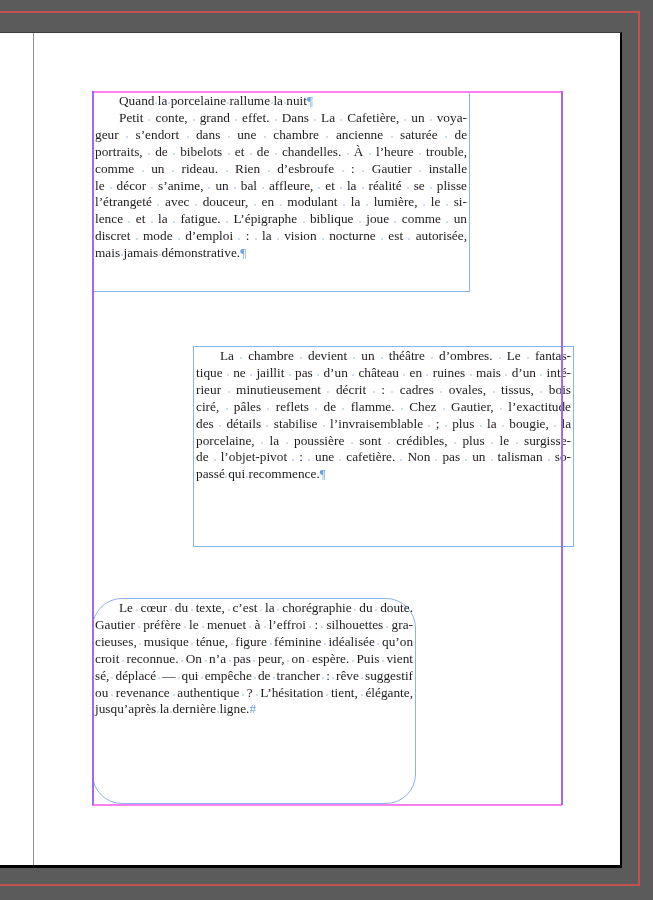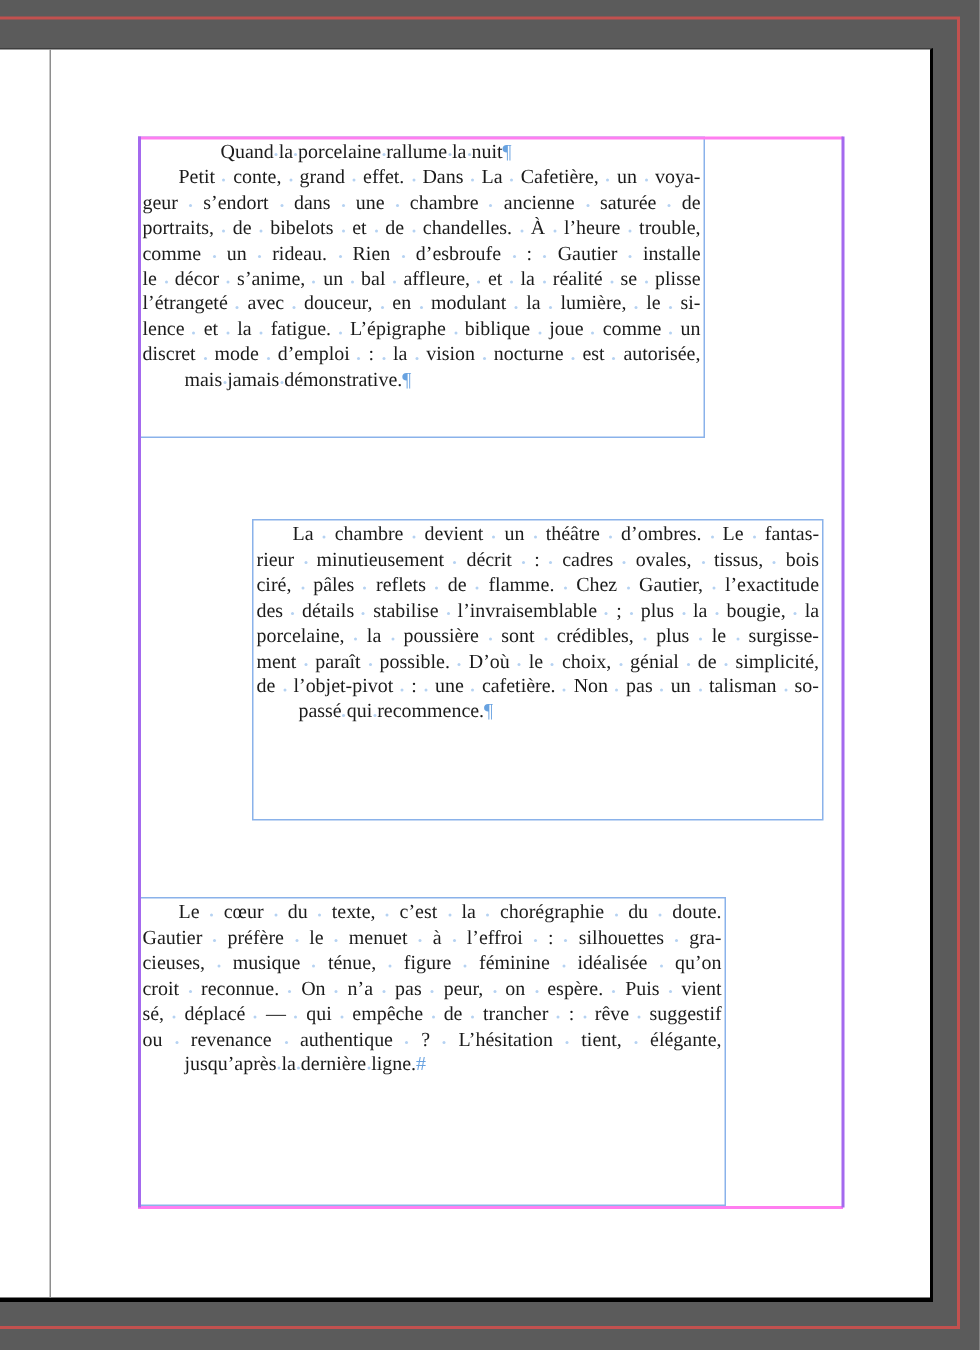--- a/index.html
+++ b/index.html
@@ -16,29 +16,29 @@
   .spread{position:absolute;box-sizing:border-box;left:0;top:32px;width:622px;height:836px;
           background:var(--c-page,#fff);
           border-top:1px solid #3e3e3e;
           border-right:2px solid var(--c-pageborder,#000);
           border-bottom:3px solid var(--c-pageborder,#000);}
   .spine{position:absolute;left:33px;top:0;bottom:0;width:1px;background:var(--c-spine,#8e8e8e);}
 
   
   .tframe{position:absolute;box-sizing:border-box;border:1px solid var(--c-frame,#8ab2ea);}
   .f1{left:92px;top:58px;width:378px;height:201px;}
-  .f2{left:168px;top:313px;width:381px;height:201px;}
-  .f3{left:92px;top:565px;width:392px;height:206px;}
+  .f2{left:193px;top:313px;width:381px;height:201px;}
+  .f3{left:92px;top:565px;width:324px;height:206px;border-radius:30px;}
   .ttext{position:absolute;left:0;top:0;right:0;bottom:0;padding:1px 2px;
          font-size:13.3px;line-height:16.9px;color:var(--c-text,#1c1c1c);overflow:hidden;}
 
   
   .line{text-align:justify;text-align-last:justify;white-space:normal;}
   .line.first{text-indent:24px;}
-  .line.lastl{text-align-last:left;padding-left:28px;}
+  .line.lastl{text-align-last:left;}
 
   
   .pmark{color:var(--c-hidden,#68a2e0);}
   .sp{position:relative;}
   .sp::before{content:"";position:absolute;left:50%;top:62%;width:2px;height:2px;
               margin-left:-1px;background:var(--c-dots,#b5d2f2);border-radius:50%;}
 
   
   .guide{position:absolute;}
   .g-top   {left:92px;top:58px;width:470px;height:1.5px;background:var(--c-margin,#ff7ef0);}
@@ -67,25 +67,25 @@
           <div class="line">l’étrangeté<span class="sp"> </span>avec<span class="sp"> </span>douceur,<span class="sp"> </span>en<span class="sp"> </span>modulant<span class="sp"> </span>la<span class="sp"> </span>lumière,<span class="sp"> </span>le<span class="sp"> </span>si-</div>
           <div class="line">lence<span class="sp"> </span>et<span class="sp"> </span>la<span class="sp"> </span>fatigue.<span class="sp"> </span>L’épigraphe<span class="sp"> </span>biblique<span class="sp"> </span>joue<span class="sp"> </span>comme<span class="sp"> </span>un</div>
           <div class="line">discret<span class="sp"> </span>mode<span class="sp"> </span>d’emploi<span class="sp"> </span>:<span class="sp"> </span>la<span class="sp"> </span>vision<span class="sp"> </span>nocturne<span class="sp"> </span>est<span class="sp"> </span>autorisée,</div>
           <div class="line lastl">mais<span class="sp"> </span>jamais<span class="sp"> </span>démonstrative.<span class="pmark">¶</span></div>
         </div>
     </div>
 
     <div class="tframe f2">
       <div class="ttext">
           <div class="line first">La<span class="sp"> </span>chambre<span class="sp"> </span>devient<span class="sp"> </span>un<span class="sp"> </span>théâtre<span class="sp"> </span>d’ombres.<span class="sp"> </span>Le<span class="sp"> </span>fantas-</div>
+          <div class="line">tique<span class="sp"> </span>ne<span class="sp"> </span>jaillit<span class="sp"> </span>pas<span class="sp"> </span>d’un<span class="sp"> </span>château<span class="sp"> </span>en<span class="sp"> </span>ruines<span class="sp"> </span>mais<span class="sp"> </span>d’un<span class="sp"> </span>inté-</div>
           <div class="line">rieur<span class="sp"> </span>minutieusement<span class="sp"> </span>décrit<span class="sp"> </span>:<span class="sp"> </span>cadres<span class="sp"> </span>ovales,<span class="sp"> </span>tissus,<span class="sp"> </span>bois</div>
           <div class="line">ciré,<span class="sp"> </span>pâles<span class="sp"> </span>reflets<span class="sp"> </span>de<span class="sp"> </span>flamme.<span class="sp"> </span>Chez<span class="sp"> </span>Gautier,<span class="sp"> </span>l’exactitude</div>
           <div class="line">des<span class="sp"> </span>détails<span class="sp"> </span>stabilise<span class="sp"> </span>l’invraisemblable<span class="sp"> </span>;<span class="sp"> </span>plus<span class="sp"> </span>la<span class="sp"> </span>bougie,<span class="sp"> </span>la</div>
           <div class="line">porcelaine,<span class="sp"> </span>la<span class="sp"> </span>poussière<span class="sp"> </span>sont<span class="sp"> </span>crédibles,<span class="sp"> </span>plus<span class="sp"> </span>le<span class="sp"> </span>surgisse-</div>
-          <div class="line">ment<span class="sp"> </span>paraît<span class="sp"> </span>possible.<span class="sp"> </span>D’où<span class="sp"> </span>le<span class="sp"> </span>choix,<span class="sp"> </span>génial<span class="sp"> </span>de<span class="sp"> </span>simplicité,</div>
           <div class="line">de<span class="sp"> </span>l’objet-pivot<span class="sp"> </span>:<span class="sp"> </span>une<span class="sp"> </span>cafetière.<span class="sp"> </span>Non<span class="sp"> </span>pas<span class="sp"> </span>un<span class="sp"> </span>talisman<span class="sp"> </span>so-</div>
           <div class="line lastl">passé<span class="sp"> </span>qui<span class="sp"> </span>recommence.<span class="pmark">¶</span></div>
         </div>
     </div>
 
     <div class="tframe f3">
       <div class="ttext">
           <div class="line first">Le<span class="sp"> </span>cœur<span class="sp"> </span>du<span class="sp"> </span>texte,<span class="sp"> </span>c’est<span class="sp"> </span>la<span class="sp"> </span>chorégraphie<span class="sp"> </span>du<span class="sp"> </span>doute.</div>
           <div class="line">Gautier<span class="sp"> </span>préfère<span class="sp"> </span>le<span class="sp"> </span>menuet<span class="sp"> </span>à<span class="sp"> </span>l’effroi<span class="sp"> </span>:<span class="sp"> </span>silhouettes<span class="sp"> </span>gra-</div>
           <div class="line">cieuses,<span class="sp"> </span>musique<span class="sp"> </span>ténue,<span class="sp"> </span>figure<span class="sp"> </span>féminine<span class="sp"> </span>idéalisée<span class="sp"> </span>qu’on</div>

